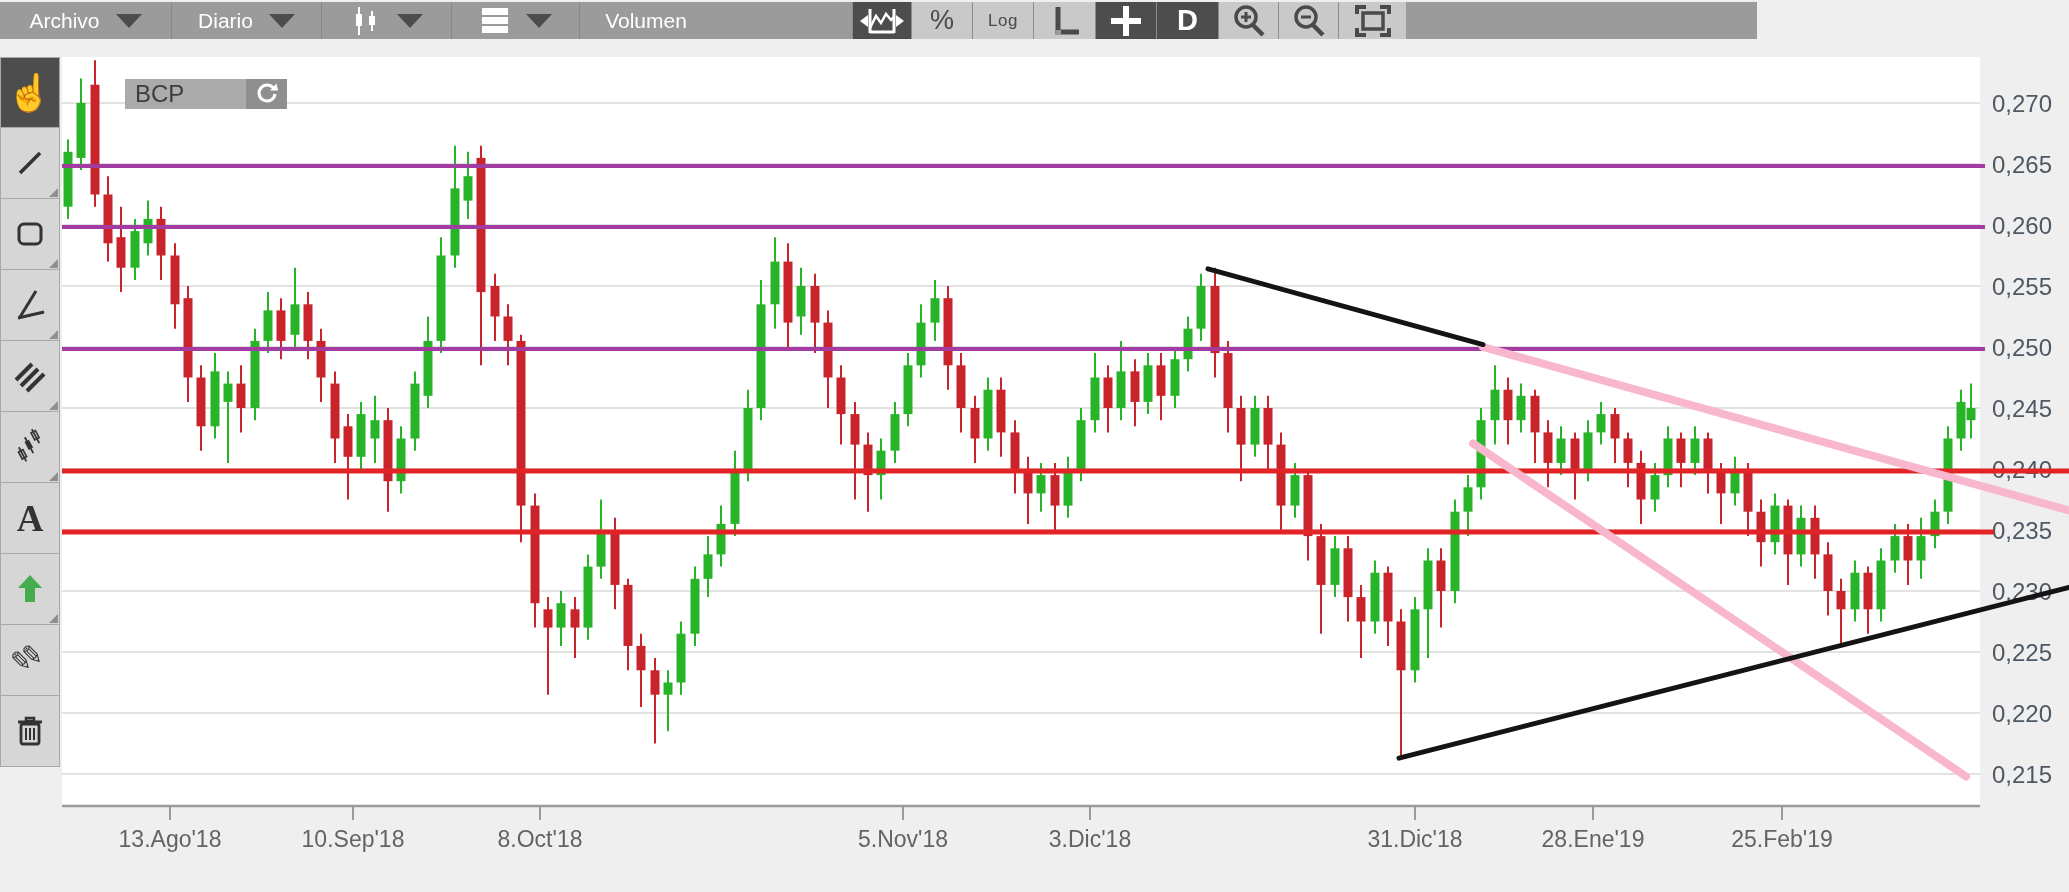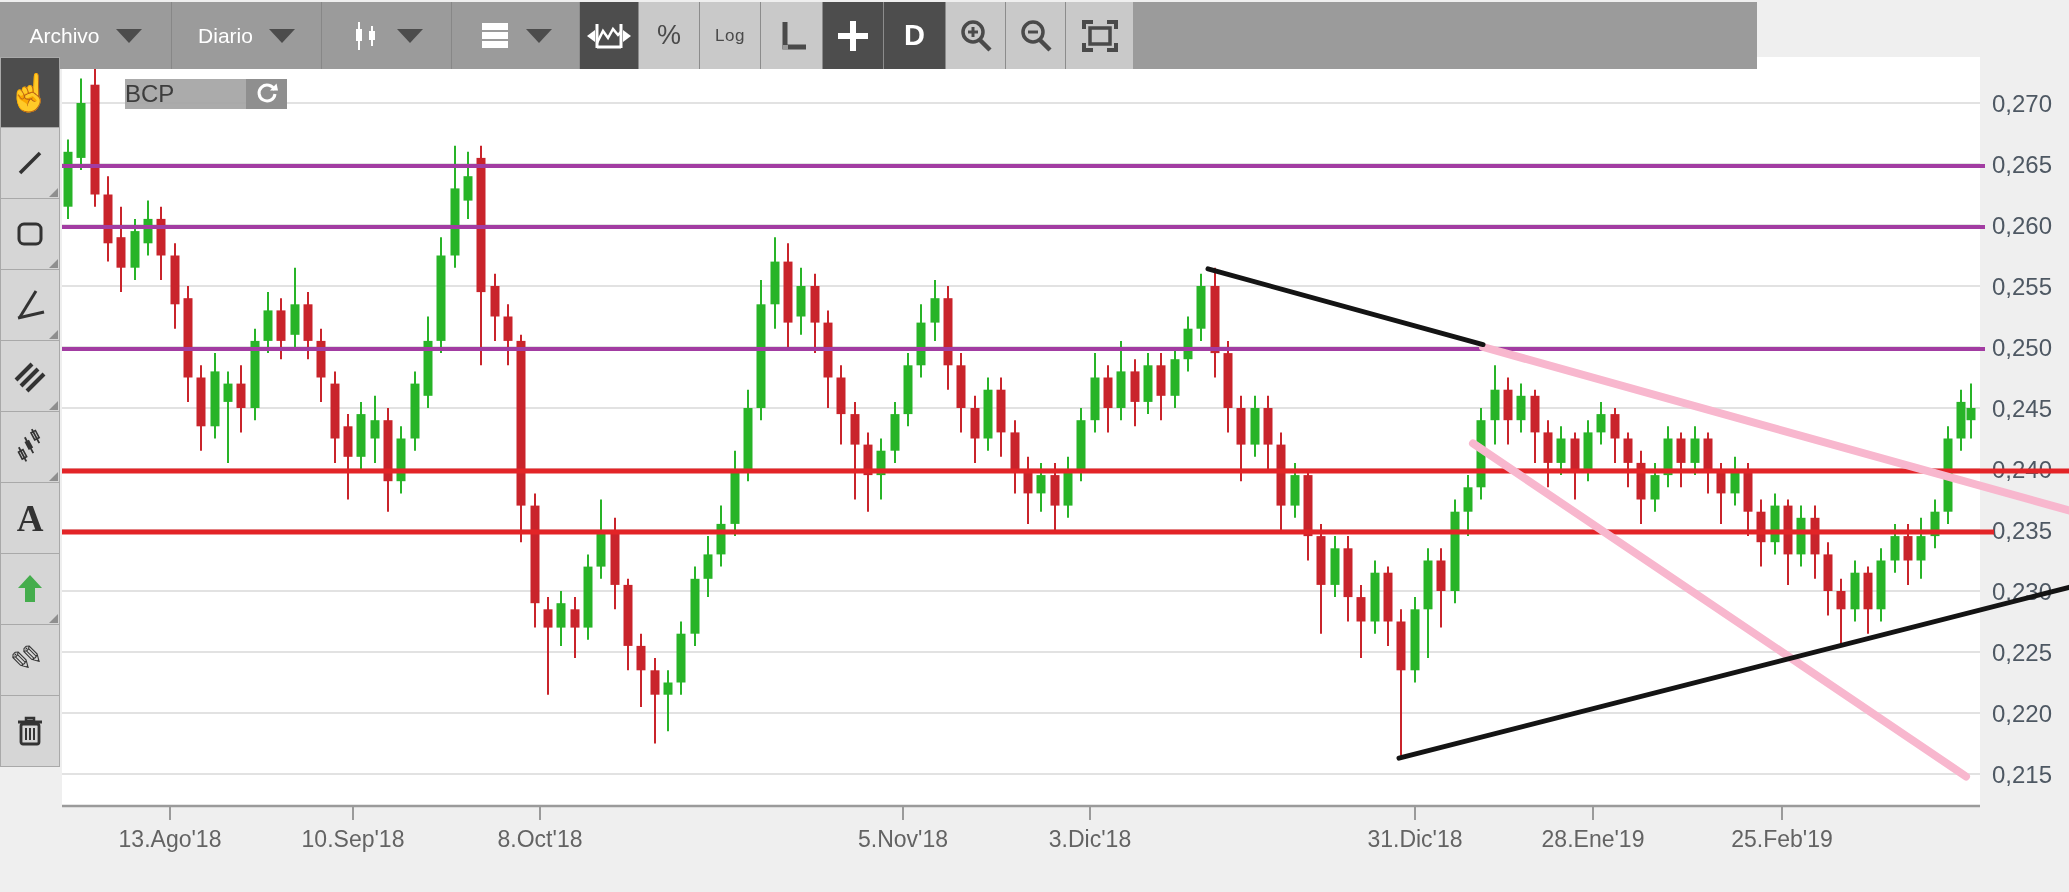--- a/index.html
+++ b/index.html
@@ -3,21 +3,21 @@
 <meta charset="utf-8">
 <style>
   html,body{margin:0;padding:0;}
   body{
     width:2069px;height:892px;position:relative;overflow:hidden;
     background:#efefef;font-family:"Liberation Sans",sans-serif;
     -webkit-font-smoothing:antialiased;
   }
   
   #toolbar{
-    position:absolute;left:0;top:2px;width:1757px;height:67px;
+    position:absolute;left:0;top:2px;width:1757px;height:37px;
     background:#9b9b9b;display:flex;align-items:stretch;
   }
   .tb-cell{
     display:flex;align-items:center;justify-content:center;gap:16px;
     border-left:1px solid #878787;box-sizing:border-box;color:#fff;
     font-size:21px;cursor:pointer;
   }
   .tb-cell:first-child{border-left:none;}
   .tb-tri{
     width:0;height:0;border-left:13px solid transparent;
@@ -50,21 +50,21 @@
   .pencil-glyphs{position:relative;width:40px;height:40px;color:#333;}
   .pencil-glyphs span{position:absolute;font-size:26px;}
   .pencil-glyphs .p1{left:0px;top:6px;}
   .pencil-glyphs .p2{left:11px;top:0px;}
   
   #symbol-badge{
     position:absolute;left:125px;top:79px;height:30px;display:flex;z-index:5;
   }
   #symbol-badge .lab{
     width:121px;background:rgba(164,164,164,.92);color:#3d3d3d;
-    font-size:24px;display:flex;align-items:center;box-sizing:border-box;
+    font-size:24px;display:flex;align-items:center;padding-left:10px;box-sizing:border-box;
   }
   #symbol-badge .refresh{
     width:41px;background:#8f8f8f;display:flex;align-items:center;justify-content:center;cursor:pointer;
   }
   
   #chart-svg{position:absolute;left:0;top:0;z-index:1;}
   .ylab{font-family:"Liberation Sans",sans-serif;font-size:24px;fill:#4e5863;}
   .xlab{font-family:"Liberation Sans",sans-serif;font-size:23px;fill:#636363;}
 </style>
 </head>
@@ -431,20 +431,23 @@
     <span class="tb-tri"></span>
   </div>
   <div class="tb-cell" style="width:128px">
     <svg width="30" height="32" viewBox="0 0 30 32">
       <rect x="2" y="3" width="26" height="7" fill="#fff"></rect>
       <rect x="2" y="12" width="26" height="7" fill="#fff"></rect>
       <rect x="2" y="21" width="26" height="7" fill="#fff"></rect>
     </svg>
     <span class="tb-tri"></span>
   </div>
+  <div class="tb-cell" style="width:273px;padding-right:140px;border-left:1px solid #878787">
+    <span>Volumen</span>
+  </div>
 
   <div class="tb-btn active" style="width:59px">
     <svg width="46" height="34" viewBox="0 0 46 34">
       <polygon points="1,17 9,11 9,23" fill="#fff"></polygon>
       <polygon points="45,17 37,11 37,23" fill="#fff"></polygon>
       <line x1="11" y1="5" x2="11" y2="29" stroke="#fff" stroke-width="3"></line>
       <line x1="35" y1="5" x2="35" y2="29" stroke="#fff" stroke-width="3"></line>
       <polyline points="11,24 17,12 22,19 27,10 32,16 35,13" fill="none" stroke="#fff" stroke-width="2.5"></polyline>
       <line x1="11" y1="28" x2="35" y2="28" stroke="#fff" stroke-width="3"></line>
     </svg>

